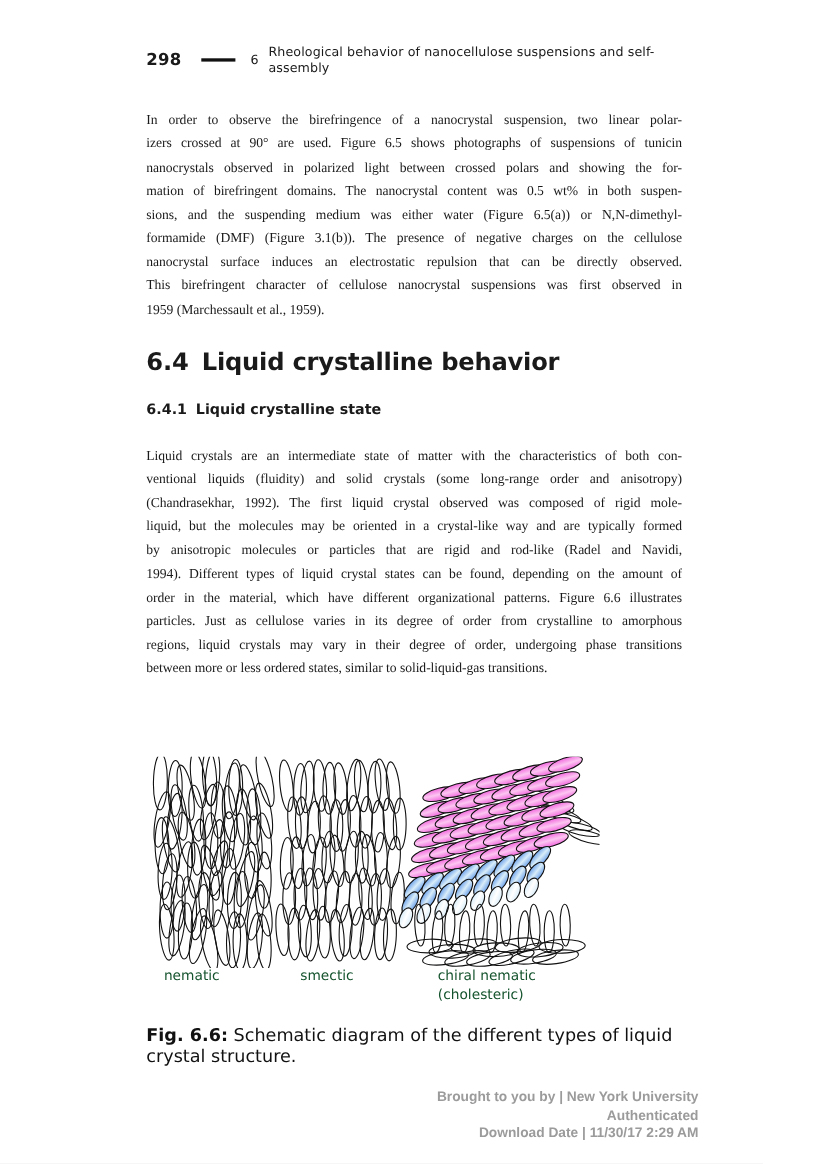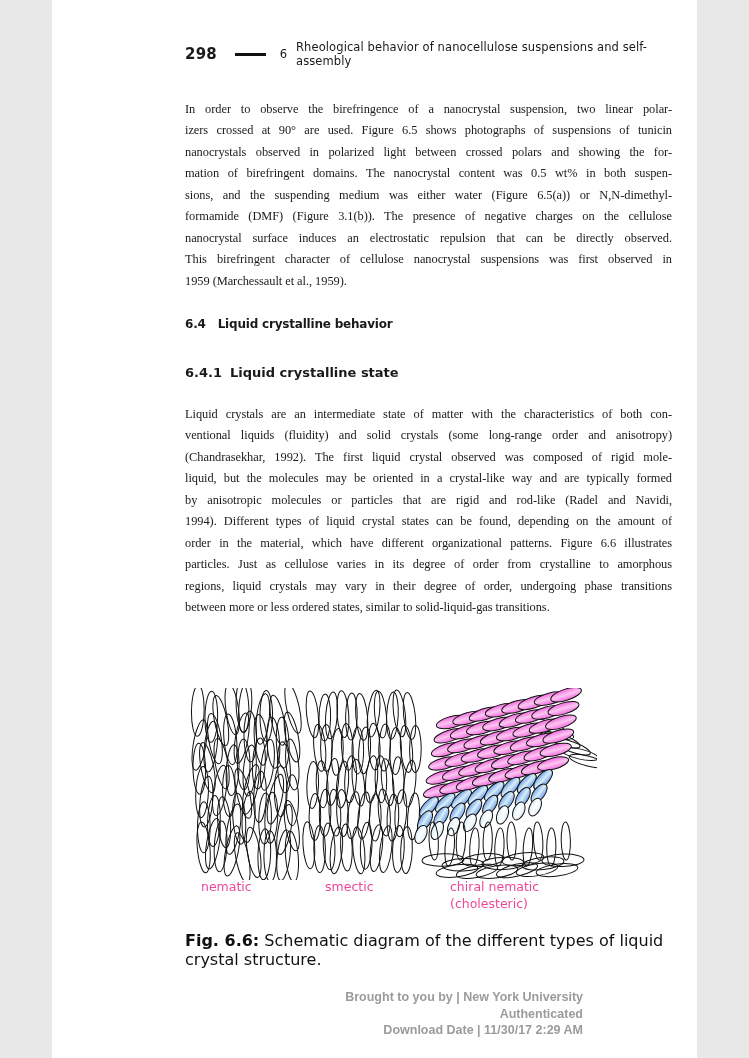--- a/index.html
+++ b/index.html
@@ -1,41 +1,41 @@
 <!DOCTYPE html>
 <html><head>
 <meta charset="utf-8">
 <style>
   html,body{margin:0;padding:0;background:#e8e8e8;}
-  #page{position:relative;width:645px;height:1058px;background:#ffffff;margin:0 auto;overflow:hidden;
+  #page{position:relative;width:749px;height:1058px;background:#ffffff;margin:0 auto;overflow:hidden;
         font-family:"Liberation Serif",serif;color:#1a1a1a;}
   
   .hdr{position:absolute;left:133px;top:40px;width:490px;display:flex;align-items:center;
        font-family:"DejaVu Sans",sans-serif;}
   .pgnum{font-weight:bold;font-size:15px;letter-spacing:.2px;}
   .hrule{width:33px;height:3px;background:#111;margin:0 14px 0 18px;}
   .chnum{font-size:11.5px;margin-right:9px;}
   .chtitle{font-size:11.5px;letter-spacing:.1px;}
   
   .para{position:absolute;left:133px;width:487px;font-size:12.4px;}
   .jline{height:21.45px;line-height:21.45px;overflow:hidden;text-align:justify;text-align-last:justify;
          letter-spacing:-0.05px;}
   .jline.last{text-align-last:left;}
   #para1{top:99px;}
   #para2{top:404px;}
   
   .h1{position:absolute;left:133px;top:317px;font-family:"DejaVu Sans",sans-serif;font-weight:bold;
-      font-size:12px;letter-spacing:-0.2px;}
+      font-size:22px;letter-spacing:-0.2px;}
   .h1 .num{margin-right:12px;}
   .h2{position:absolute;left:133px;top:365px;font-family:"DejaVu Sans",sans-serif;font-weight:bold;
       font-size:13px;}
   .h2 .num{margin-right:8px;}
   
   #figsvg{position:absolute;left:133px;top:688px;}
-  .figlabel{position:absolute;font-family:"DejaVu Sans",sans-serif;font-size:12.5px;color:#ec4899;
+  .figlabel{position:absolute;font-family:"DejaVu Sans",sans-serif;font-size:12.5px;color:#14532d;
             line-height:17px;}
   #lab-nematic{left:149px;top:878px;}
   #lab-smectic{left:273px;top:878px;}
   #lab-chiral{left:398px;top:878px;width:140px;}
   .caption{position:absolute;left:133px;top:931px;width:500px;font-family:"DejaVu Sans",sans-serif;
            font-size:16px;color:#111;}
   .caption b{font-weight:bold;}
   
   .footer{position:absolute;right:114px;top:989px;text-align:right;font-family:"Liberation Sans",sans-serif;
           font-size:12.5px;color:#9b9b9b;line-height:16.5px;font-weight:bold;}

